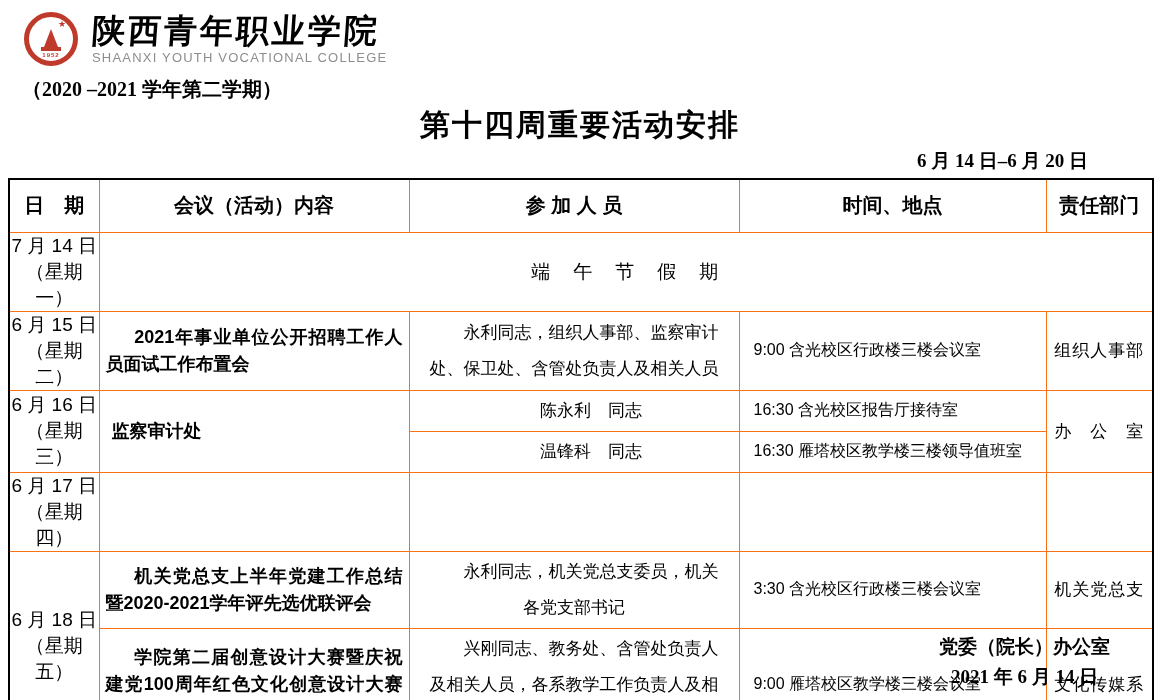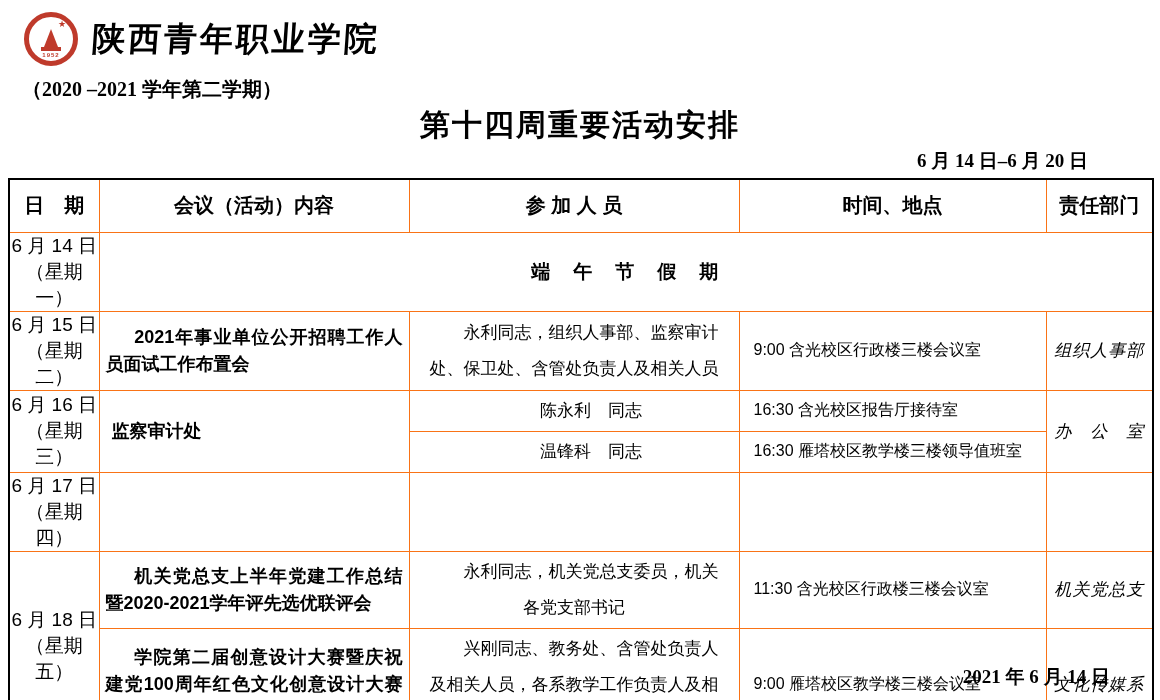--- a/index.html
+++ b/index.html
@@ -33,43 +33,44 @@
 
   tr.h-head { height: 53px; }
   tr.h-mon  { height: 57px; }
   tr.h-tue  { height: 58px; }
   tr.h-wed  { height: 36px; }
   tr.h-thu  { height: 55px; }
   tr.h-fri  { height: 55px; }
   tr.h-note { height: 48px; }
 
   .date-cell { text-align: center; font-size: 19px; line-height: 26px; font-weight: normal; }
-  .holiday-cell { text-align: center; font-weight: bold; font-size: 19px; letter-spacing: 2px; }
+  .holiday-cell { text-align: center; font-weight: normal; font-size: 19px; letter-spacing: 2px; }
   .content-cell { font-weight: bold; font-size: 18px; text-align: justify; padding: 2px 6px; text-indent: 1.6em; line-height: 27px; }
   .content-plain { font-weight: bold; font-size: 18px; text-align: left; padding-left: 12px; }
   .part-cell { font-size: 17px; text-align: center; padding: 2px 16px; text-indent: 2em; line-height: 36px; }
   .time-cell { font-size: 16px; text-align: left; padding-left: 14px; }
-  .dept-cell { font-size: 17px; text-align: center; letter-spacing: 1px; font-style: italic; }
+  .dept-cell { font-size: 17px; text-align: center; letter-spacing: 1px; }
   .note-cell { font-weight: bold; font-size: 19px; text-align: left; padding: 2px 6px; text-indent: 5.6em; }
   .office-block { position: absolute; right: 50px; bottom: 8px; text-align: center; font-family: "Liberation Serif", serif; font-weight: bold; font-size: 19px; line-height: 30px; }
 </style>
 </head>
 <body>
 
 <div class="page">
 
   <div class="brand-row">
     <div class="seal">
       <span class="star">★</span>
       <span class="tower"></span>
       <span class="tower-base"></span>
       <span class="year">1952</span>
     </div>
     <div class="brand-names">
       <div class="cn-name">陕西青年职业学院</div>
+      <div class="en-name">SHAANXI YOUTH VOCATIONAL COLLEGE</div>
     </div>
   </div>
 
   <div class="semester">（2020 –2021 学年第二学期）</div>
 
   <div class="doc-title">第十四周重要活动安排</div>
   <div class="date-range">6 月 14 日–6 月 20 日</div>
 
   <table class="schedule">
     <colgroup>
@@ -84,21 +85,21 @@
         <tr class="h-head">
       <th>日　期</th>
       <th>会议（活动）内容</th>
       <th>参 加 人 员</th>
       <th>时间、地点</th>
       <th>责任部门</th>
     </tr>
 
     <tr class="h-mon">
       <td class="date-cell">
-        <div>6 月 14 日</div>
+        <div>7 月 14 日</div>
         <div>（星期一）</div>
       </td>
       <td class="holiday-cell" colspan="4">端　午　节　假　期</td>
     </tr>
 
     <tr class="h-tue">
       <td class="date-cell">
         <div>6 月 15 日</div>
         <div>（星期二）</div>
       </td>
@@ -134,33 +135,34 @@
       <td></td>
     </tr>
 
     <tr class="h-fri">
       <td class="date-cell" rowspan="2">
         <div>6 月 18 日</div>
         <div>（星期五）</div>
       </td>
       <td class="content-cell">机关党总支上半年党建工作总结暨2020-2021学年评先选优联评会</td>
       <td class="part-cell">永利同志，机关党总支委员，机关各党支部书记</td>
-      <td class="time-cell">11:30  含光校区行政楼三楼会议室</td>
+      <td class="time-cell">3:30  含光校区行政楼三楼会议室</td>
       <td class="dept-cell">机关党总支</td>
     </tr>
     <tr class="h-fri">
       <td class="content-cell">学院第二届创意设计大赛暨庆祝建党100周年红色文化创意设计大赛颁奖仪式</td>
       <td class="part-cell">兴刚同志、教务处、含管处负责人及相关人员，各系教学工作负责人及相关人员</td>
       <td class="time-cell">9:00  雁塔校区教学楼三楼会议室</td>
       <td class="dept-cell">文化传媒系</td>
     </tr>
 
     <tr class="h-note">
       <td class="note-cell" colspan="5">党委书记温锋科同志、院（校）长刘瑞明同志本周驻新校区建设现场办公半天。</td>
     </tr>
   </tbody>
     </table>
 
   <div class="office-block">
+    <div>党委（院长）办公室</div>
     <div>2021 年 6 月 14 日</div>
   </div>
 
 </div>
 
 </body></html>

